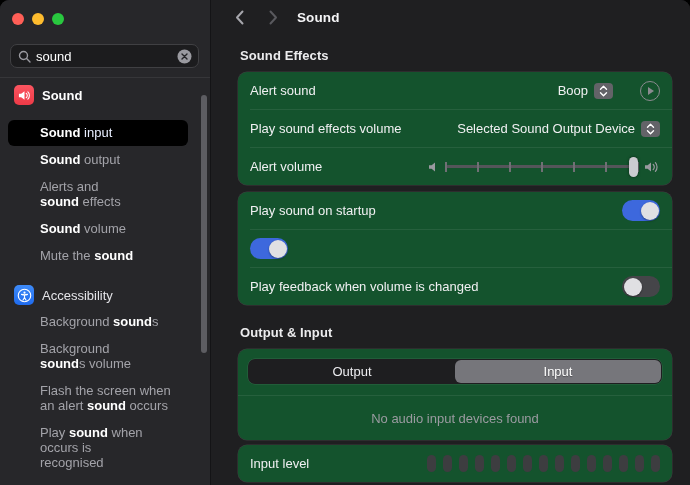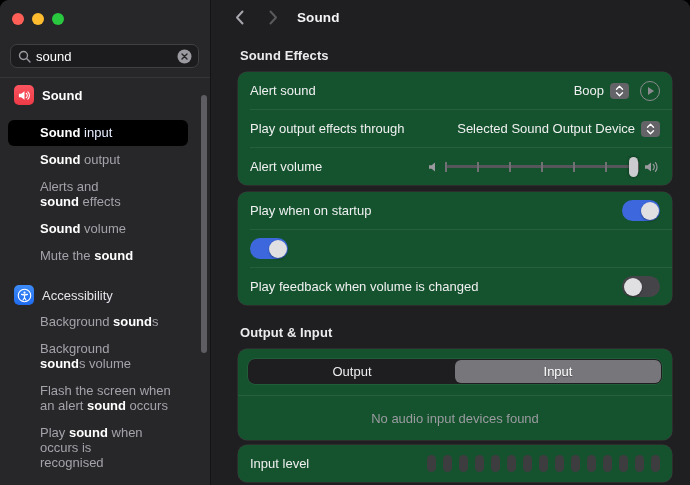--- a/index.html
+++ b/index.html
@@ -45,21 +45,21 @@
   .nav-title{font-size:13.5px;font-weight:700;color:#f4f4f6;margin-left:12px;letter-spacing:.1px;}
   .content{padding:2px 18px 0 27px;}
   .section-heading{font-size:13px;font-weight:700;color:#ececee;margin:12px 0 9px 2px;letter-spacing:.1px;}
   .section-heading.oi{margin-top:20px;}
   .card{background:#14532d;border-radius:9px;box-shadow:0 0 0 0.5px rgba(255,255,255,0.13);}
   .card.mt{margin-top:7px;}
   .card.mt2{margin-top:5px;}
   .row{height:37px;display:flex;align-items:center;justify-content:space-between;padding:0 12px;}
   .divider{height:1px;background:rgba(255,255,255,0.08);margin-left:12px;}
   .row-label{font-size:13px;color:#f0f0f2;}
-  .row-value{display:flex;align-items:center;gap:8px;}
+  .row-value{display:flex;align-items:center;gap:24px;}
   .popup{display:flex;align-items:center;gap:6px;font-size:13px;color:#f0f0f2;}
   .stepper{width:19px;height:16px;border-radius:4px;background:#636368;display:flex;align-items:center;justify-content:center;flex-shrink:0;}
   .play-btn{width:20px;height:20px;border-radius:50%;border:1.5px solid #8b8b90;display:flex;align-items:center;justify-content:center;margin-left:3px;flex-shrink:0;}
   .play-tri{width:0;height:0;border-left:6px solid #8b8b90;border-top:4px solid transparent;border-bottom:4px solid transparent;margin-left:2px;}
   
   .slider-group{display:flex;align-items:center;gap:6px;}
   .slider{position:relative;width:192px;height:20px;}
   .track{position:absolute;left:0;right:0;top:8px;height:3.5px;border-radius:2px;background:#55555a;}
   .tick{position:absolute;top:5px;width:1.5px;height:10px;background:#707075;}
   .thumb{position:absolute;top:0;width:9px;height:20px;border-radius:4.5px;background:#cbcbd0;box-shadow:0 0 3px rgba(0,0,0,0.55);}
@@ -197,21 +197,21 @@
                   </svg>
               </span>
             </div>
             <div class="play-btn">
               <div class="play-tri"></div>
             </div>
           </div>
         </div>
         <div class="divider"></div>
         <div class="row">
-          <div class="row-label">Play output effects through</div>
+          <div class="row-label">Play sound effects volume</div>
           <div class="popup">
             <span>Selected Sound Output Device</span>
             <span class="stepper">
               <svg width="9" height="12" viewBox="0 0 9 12">
                   <path d="M1.5 4.2 L4.5 1.2 L7.5 4.2" stroke="#fff" stroke-width="1.4" fill="none" stroke-linecap="round" stroke-linejoin="round"></path>
                   <path d="M1.5 7.8 L4.5 10.8 L7.5 7.8" stroke="#fff" stroke-width="1.4" fill="none" stroke-linecap="round" stroke-linejoin="round"></path>
                 </svg>
             </span>
           </div>
         </div>
@@ -242,21 +242,21 @@
                   <path d="M1 4.2v3.6h2.6L7 10.4V1.6L3.6 4.2H1z" fill="#9a9aa0"></path>
                   <path d="M9.2 3.5a3.4 3.4 0 010 5M11.4 1.7a6.4 6.4 0 010 8.6" stroke="#9a9aa0" stroke-width="1.2" fill="none" stroke-linecap="round"></path>
                 </svg>
             </span>
           </div>
         </div>
       </div>
 
       <div class="card mt">
           <div class="row">
-            <div class="row-label">Play when on startup</div>
+            <div class="row-label">Play sound on startup</div>
             <div class="switch on">
               <div class="knob"></div>
             </div>
           </div>
           <div class="divider"></div>
           <div class="row">
             <div class="switch on">
               <div class="knob"></div>
             </div>
           </div>

